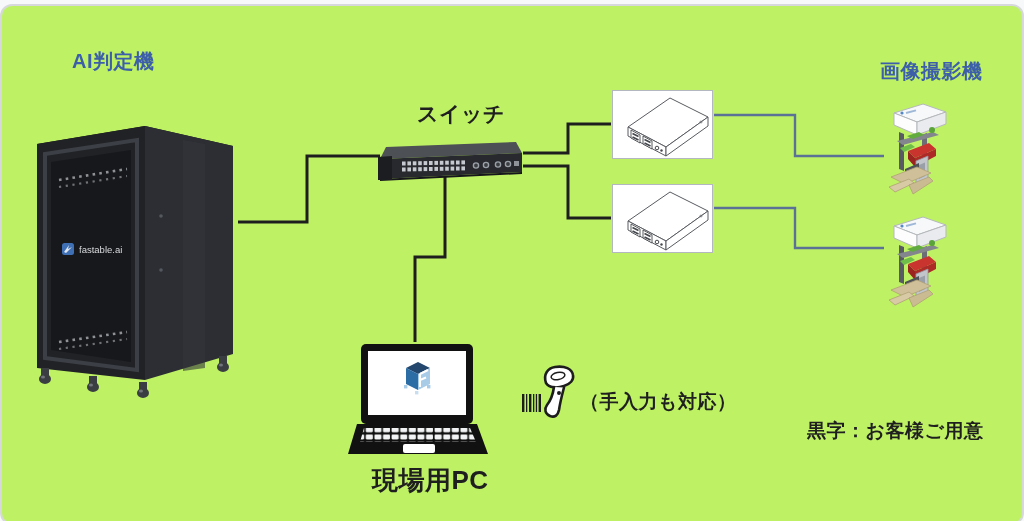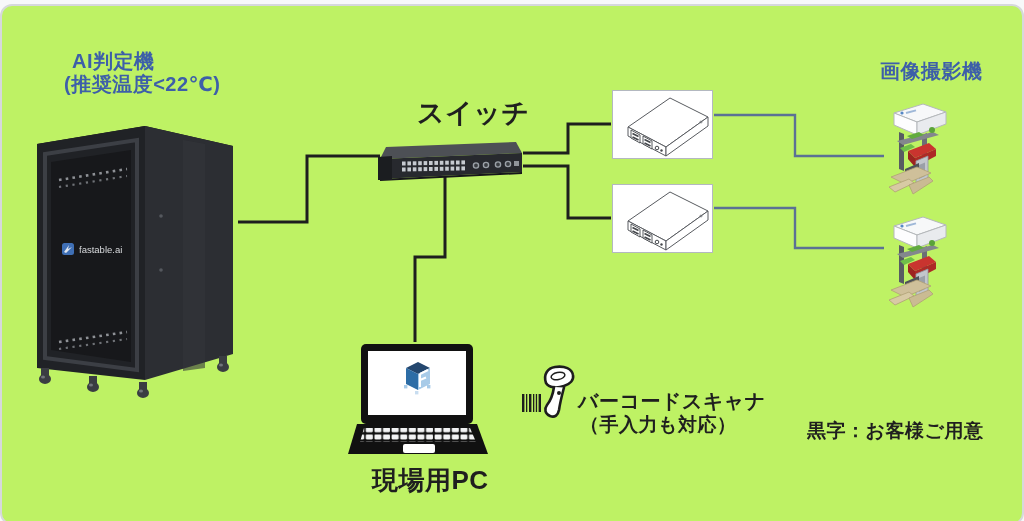--- a/index.html
+++ b/index.html
@@ -31,21 +31,20 @@
     <polyline points="236,216 305,216 305,150 378,150" fill="none" stroke="#1e1e1e" stroke-width="3"></polyline>
     <polyline points="521,147 566,147 566,118 609,118" fill="none" stroke="#1e1e1e" stroke-width="3"></polyline>
     <polyline points="521,160 566,160 566,212 609,212" fill="none" stroke="#1e1e1e" stroke-width="3"></polyline>
     <polyline points="443,170 443,251 413,251 413,336" fill="none" stroke="#1e1e1e" stroke-width="3"></polyline>
     <polyline points="712,109 793,109 793,150 882,150" fill="none" stroke="#5b7195" stroke-width="2.4"></polyline>
     <polyline points="712,202 793,202 793,242 882,242" fill="none" stroke="#5b7195" stroke-width="2.4"></polyline>
   </svg>
 
   <div class="abs lbl lbl-20 blue" style="left:62px;top:44px;">
     <div style="padding-left:8px;">AI判定機</div>
-    <div>(推奨温度&lt;22℃)</div>
   </div>
 
   <svg class="abs" style="left:31px;top:112px;" width="205" height="286" viewBox="0 0 205 286">
     <polygon points="4,26 112,8 200,28 92,46" fill="#151619"></polygon>
     <polygon points="4,26 112,8 112,262 4,250" fill="#202226"></polygon>
     <polygon points="112,8 200,28 200,236 112,262" fill="#2c2e33"></polygon>
     <polygon points="150,22 172,26 172,250 150,253" fill="#34363b" opacity="0.6"></polygon>
     <polygon points="12,36 104,22 104,252 12,240" fill="none" stroke="#3c3f45" stroke-width="4"></polygon>
     <polygon points="18,44 98,32 98,244 18,232" fill="#17181b"></polygon>
     <line x1="26" y1="62" x2="94" y2="51" stroke="#8e9196" stroke-width="2.6" stroke-dasharray="2.6 4.2"></line>
@@ -70,21 +69,21 @@
         <ellipse cx="190" cy="249" rx="6" ry="5"></ellipse>
     </g>
     <g fill="#71757b">
       <ellipse cx="10" cy="259" rx="2" ry="1.6"></ellipse>
       <ellipse cx="58" cy="267" rx="2" ry="1.6"></ellipse>
       <ellipse cx="108" cy="273" rx="2" ry="1.6"></ellipse>
       <ellipse cx="188" cy="247" rx="2" ry="1.6"></ellipse>
     </g>
   </svg>
 
-  <div class="abs lbl lbl-20 black" style="left:415px;top:96px;font-size:27px;">スイッチ</div>
+  <div class="abs lbl lbl-20 black" style="left:415px;top:96px;font-size:21px;">スイッチ</div>
   <svg class="abs" style="left:376px;top:135px;" width="146" height="42" viewBox="0 0 146 42">
     <polygon points="8,6 138,1 144,12 2,18" fill="#4d5055"></polygon>
     <polygon points="2,18 144,12 144,31 2,38" fill="#27292e"></polygon>
     <polygon points="2,38 144,31 144,33 2,40" fill="#16171a"></polygon>
     <polygon points="0,16 14,15 14,39 0,39" fill="#1b1d20"></polygon>
     <g fill="#c6cad0">
       <rect x="24" y="20.5" width="3.6" height="4"></rect>
         <rect x="29.4" y="20.4" width="3.6" height="4"></rect>
       <rect x="34.8" y="20.3" width="3.6" height="4"></rect>
         <rect x="40.2" y="20.2" width="3.6" height="4"></rect>
@@ -234,21 +233,20 @@
       <rect x="16.8" y="30" width="1.3" height="18"></rect>
       <rect x="19.6" y="30" width="2.4" height="18"></rect>
     </g>
     <path d="M27,19 C24,10 29,4 36,3 C46,1.5 53,5 54,11 C55,16 51,20 45,22 C38,24.5 30,24 27,19 Z" fill="#fff" stroke="#1d1d1d" stroke-width="2.6"></path>
     <ellipse cx="39" cy="12" rx="7" ry="3.6" transform="rotate(-12 39 12)" fill="none" stroke="#1d1d1d" stroke-width="1.5"></ellipse>
     <path d="M35,23 C34,30 32,36 28,41 C25,45 26,50 31,52 C36,54 39,51 40,46 C41,39 43,31 45,23.5" fill="#fff" stroke="#1d1d1d" stroke-width="2.6" stroke-linecap="round"></path>
     <circle cx="40" cy="29" r="2" fill="#1d1d1d"></circle>
   </svg>
 
   <div class="abs lbl lbl-20 black" style="left:576px;top:384px;">
-    <div>バーコードスキャナ</div>
     <div style="font-size:19px;padding-left:2px;">（手入力も対応）</div>
   </div>
 
   <div id="legend" class="abs lbl lbl-19" style="left:805px;top:413px;">
     <div class="legend-black">黒字：お客様ご用意</div>
   </div>
 
 </div>
 
 </body></html>

